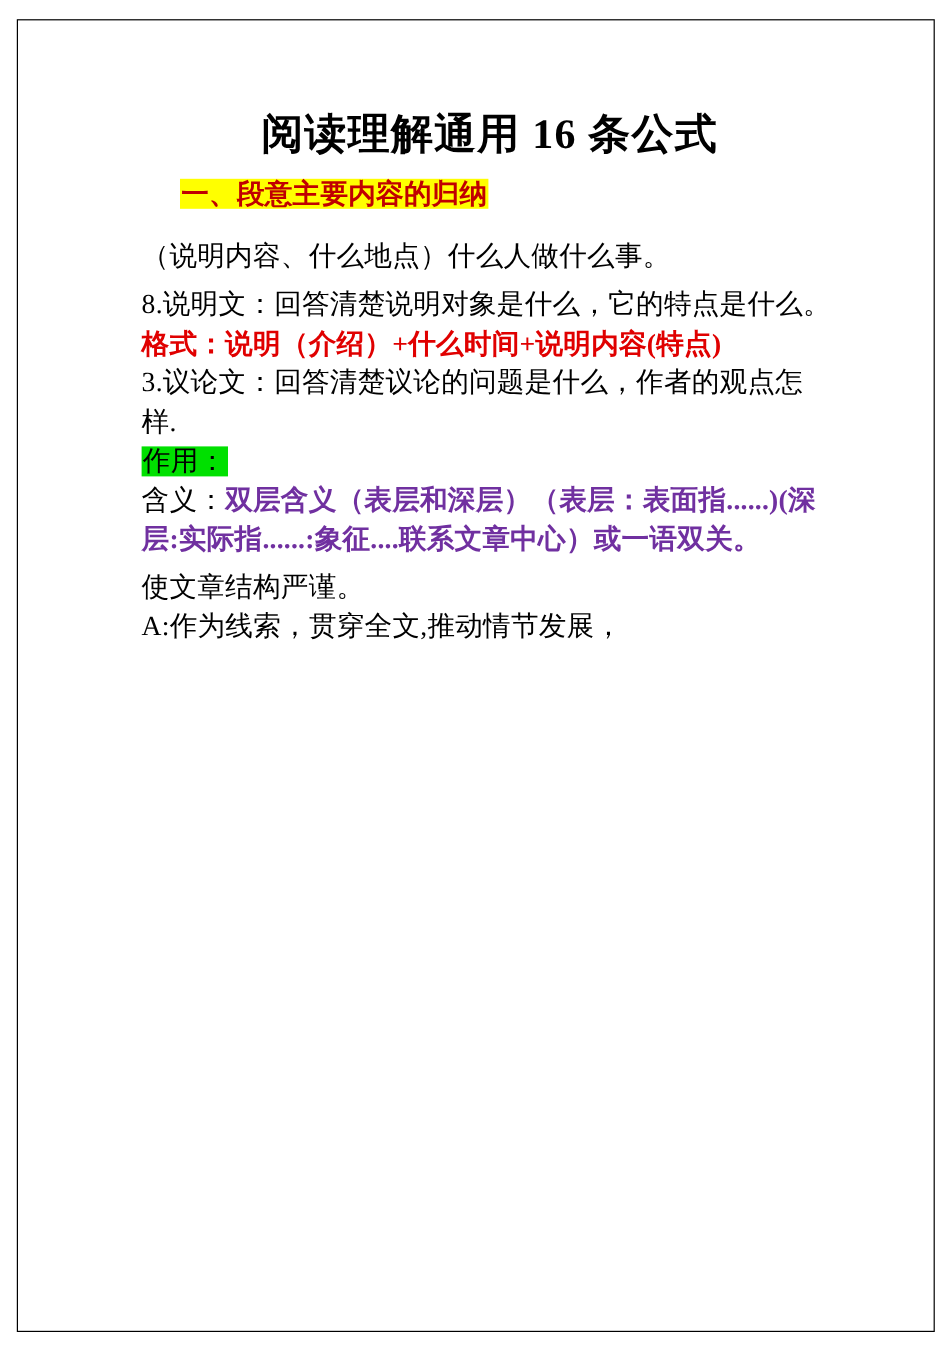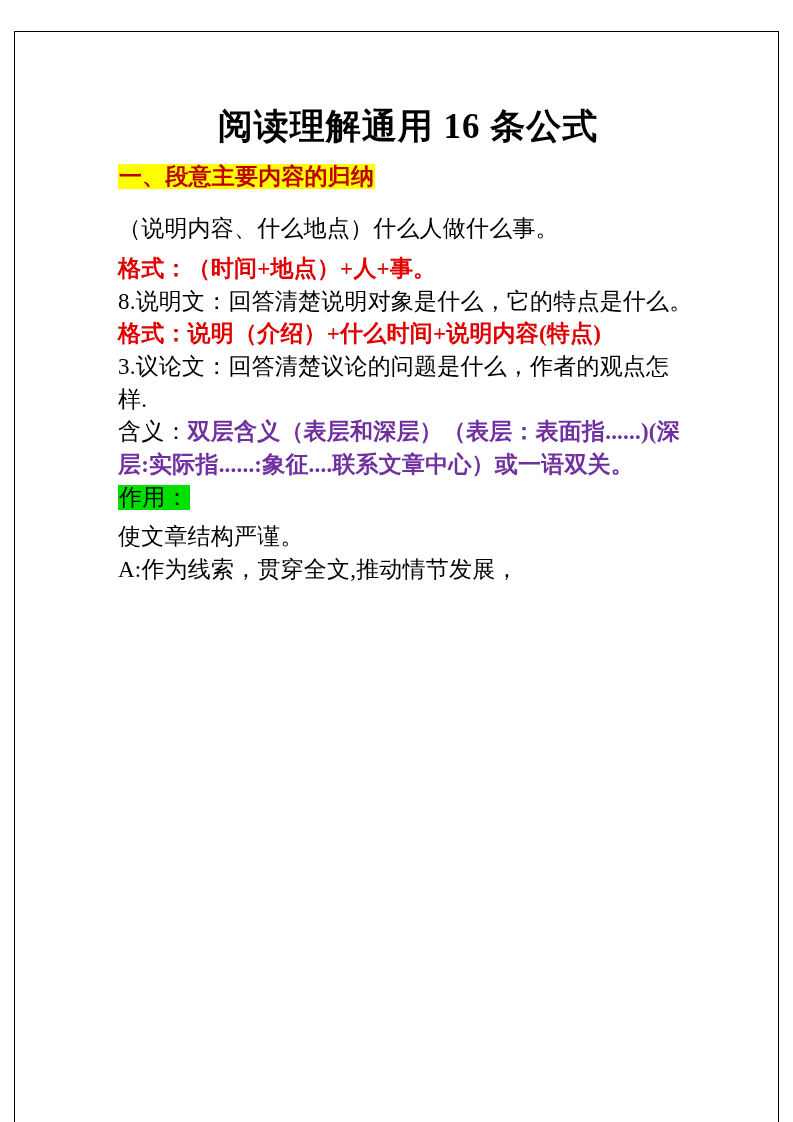--- a/index.html
+++ b/index.html
@@ -10,21 +10,21 @@
   body {
     width: 793px;
     height: 1122px;
     font-family: "Liberation Serif", "DejaVu Serif", serif;
     color: #000000;
     position: relative;
     overflow: hidden;
   }
   .page {
     position: absolute;
-    top: 17px; left: 0;
+    top: 2px; left: 0;
     width: 793px;
     height: 799px;
     box-sizing: border-box;
   }
   .page-border {
     position: absolute;
     top: 14px;
     left: 14px;
     width: 765px;
     height: 1094px;
@@ -56,20 +56,21 @@
     word-break: break-word;
   }
   .gap-sm { height: 7px; }
   .gap-md { height: 13px; }
   .hl-yellow {
     background: #ffff00;
     color: #c00000;
     font-weight: bold;
     display: inline;
     padding: 0 1px;
+    margin-left: 32px;
   }
   .hl-green {
     background: #00e000;
     color: #000000;
     display: inline;
     padding: 0 1px;
   }
   .red-bold {
     color: #e00000;
     font-weight: bold;
@@ -98,36 +99,35 @@
     <p class="line para">
       <span class="hl-yellow">一、段意主要内容的归纳</span>
     </p>
     <div class="gap-md"></div>
 
     <div class="gap-sm"></div>
 
     <p class="line para black">（说明内容、什么地点）什么人做什么事。</p>
     <div class="gap-sm"></div>
 
-    <p class="line para red-bold">格式：（时间+地点）+人+事。</p>
 
     <p class="line para black">8.说明文：回答清楚说明对象是什么，它的特点是什么。</p>
 
     <p class="line para red-bold">格式：说明（介绍）+什么时间+说明内容(特点)</p>
 
     <p class="line para black">3.议论文：回答清楚议论的问题是什么，作者的观点怎样.</p>
 
 
 
     <p class="line para">
-      <span class="black">含义：</span><span class="purple-bold">双层含义（表层和深层）（表层：表面指......)(深层:实际指......:象征....联系文章中心）或一语双关。</span>
+      <span class="hl-green">作用：</span>
     </p>
 
     <p class="line para">
-      <span class="hl-green">作用：</span>
+      <span class="black">含义：</span><span class="purple-bold">双层含义（表层和深层）（表层：表面指......)(深层:实际指......:象征....联系文章中心）或一语双关。</span>
     </p>
     <div class="gap-sm"></div>
 
     <p class="line para black">使文章结构严谨。</p>
 
     <p class="line para black">A:作为线索，贯穿全文,推动情节发展，</p>
 
   </div>
 </div>
 

